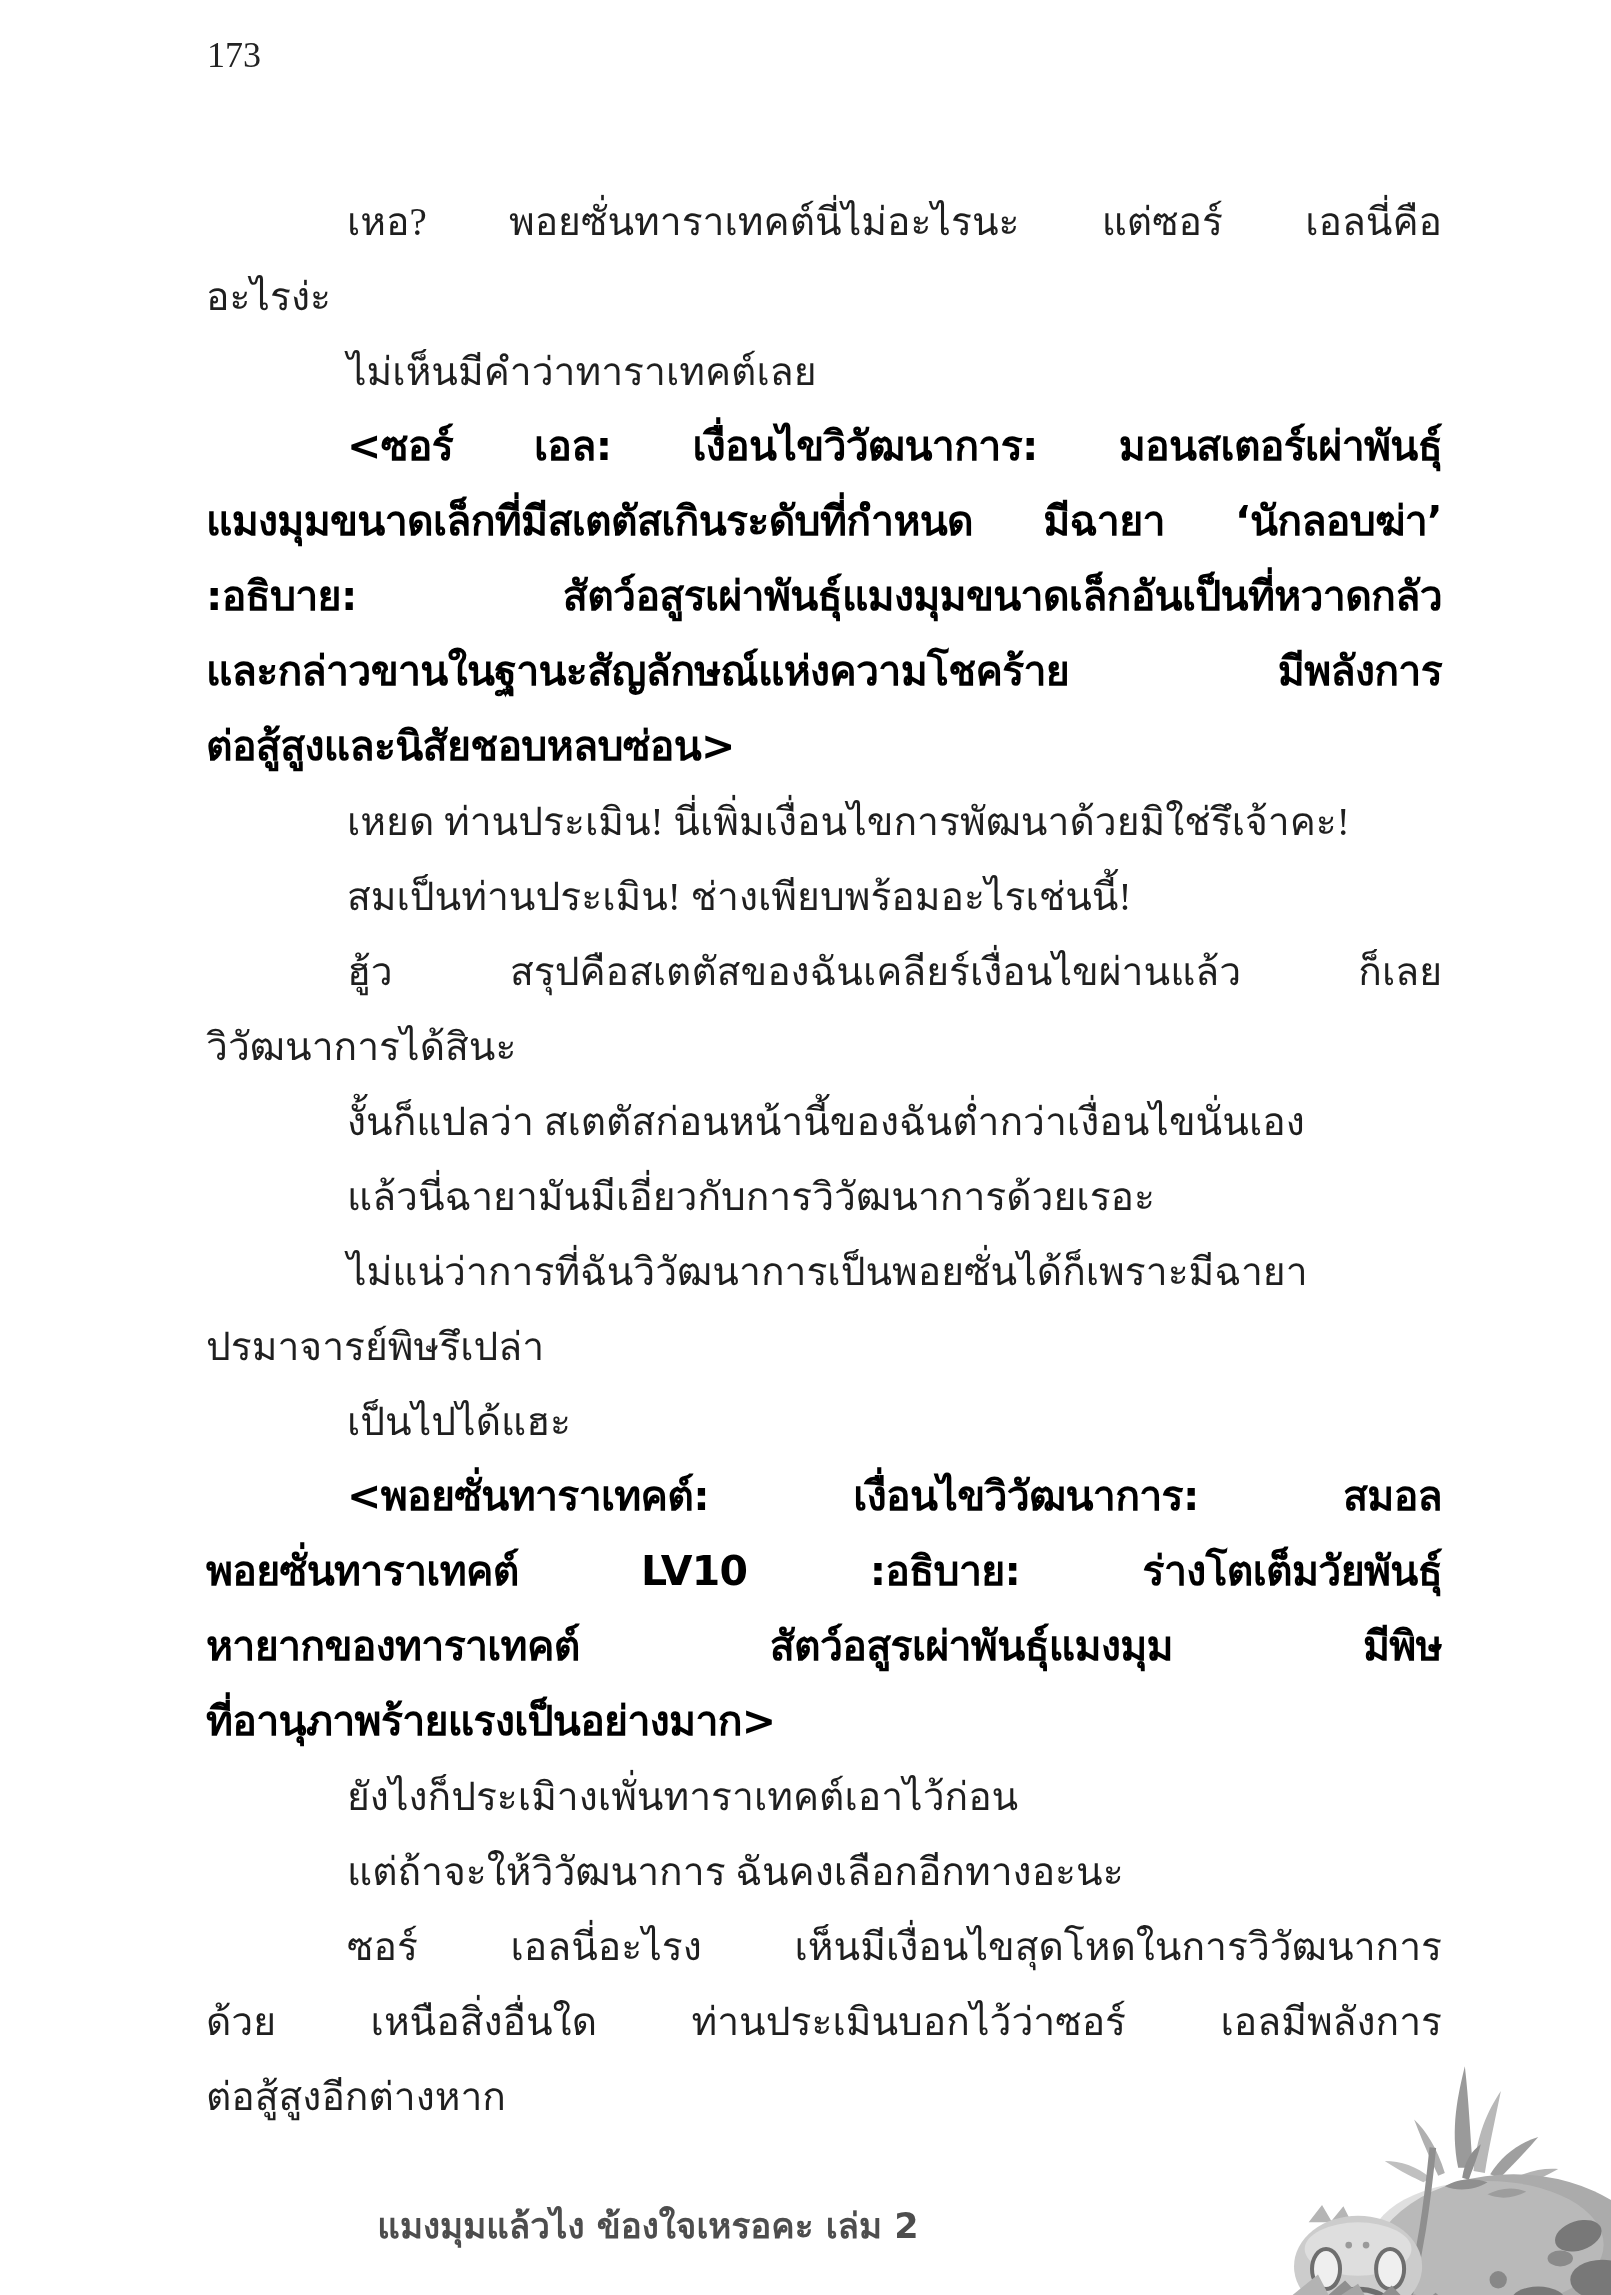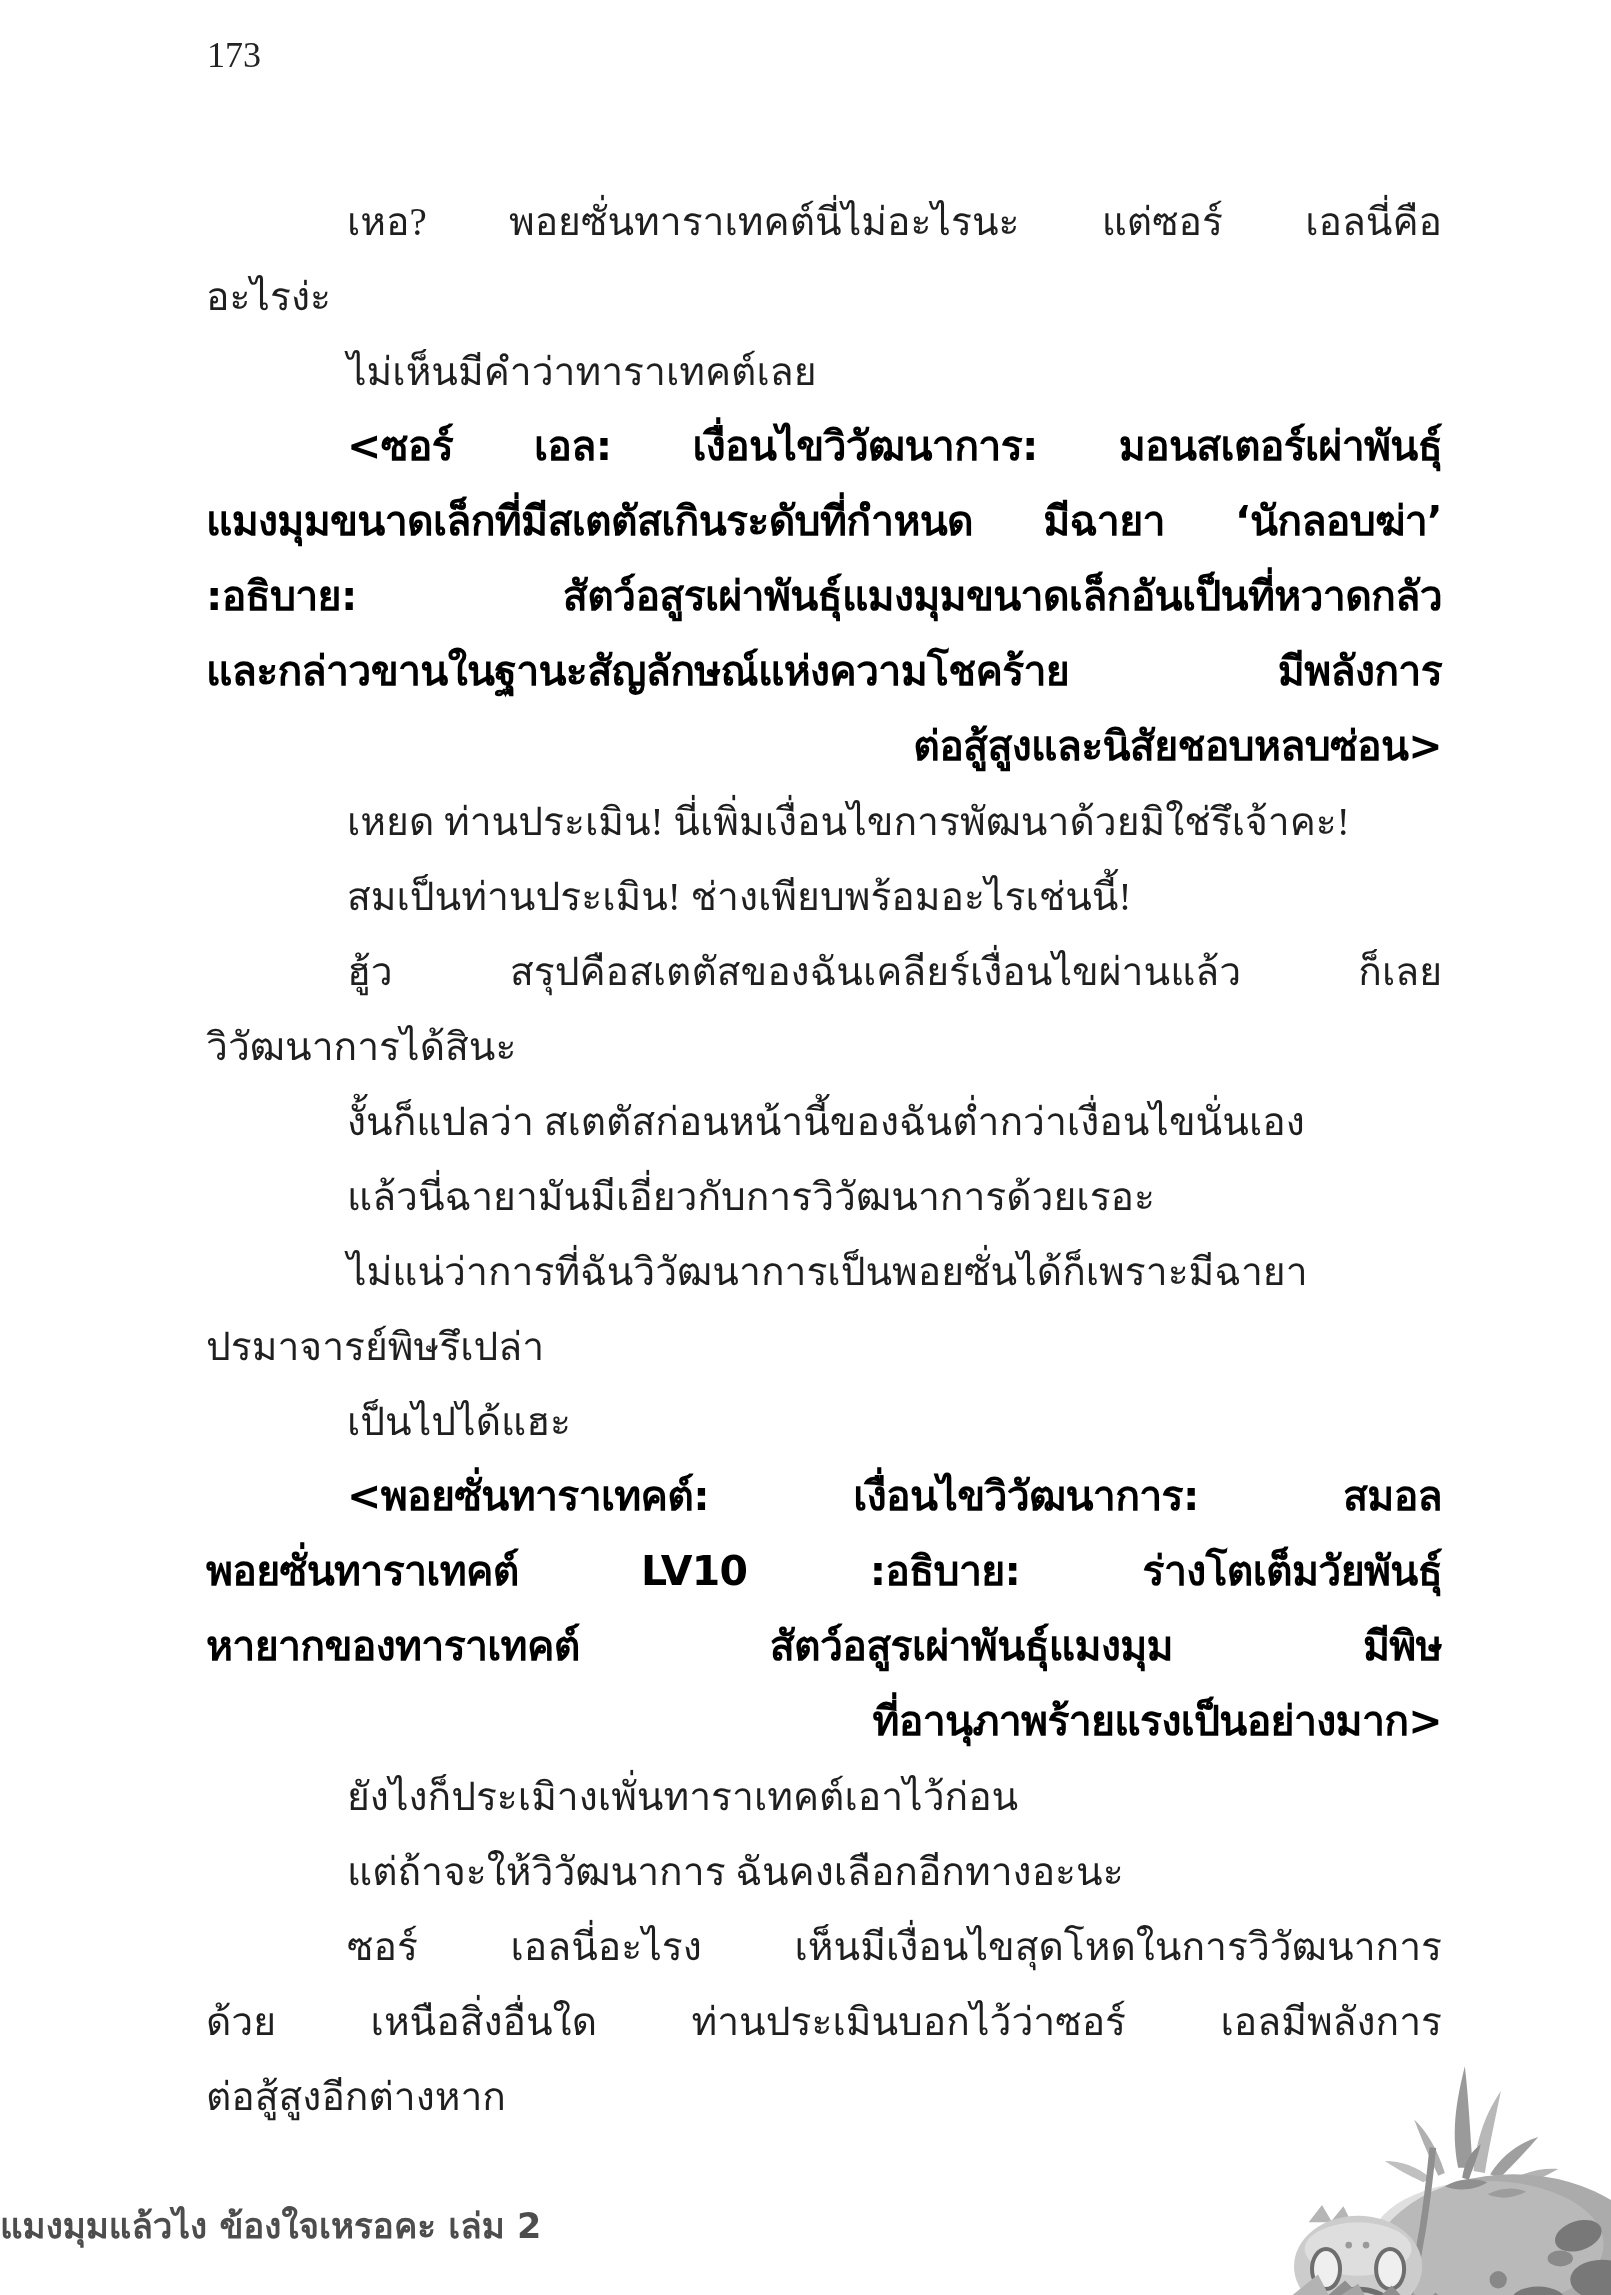--- a/index.html
+++ b/index.html
@@ -23,25 +23,24 @@
   }
   .line{text-align:left;}
   .line.indent{text-indent:141px;}
   .line.justify{text-align:justify;text-align-last:justify;}
   .line.system{
     font-family:"DejaVu Sans","Liberation Sans",sans-serif;
     font-weight:700;
     font-size:41px;
     letter-spacing:-0.7px;
     color:#000000;
-    text-align:right;
   }
   .footer{
     position:absolute;top:2206px;left:0;right:316px;
-    text-align:left;
+    text-align:center;
     font-family:"DejaVu Sans","Liberation Sans",sans-serif;
     font-weight:700;
     font-size:35px;line-height:41px;
     color:#4d4d4d;
   }
   .illustration{
     position:absolute;right:-14.7px;bottom:-21.4px;
     width:337px;height:262px;
   }
 </style>

